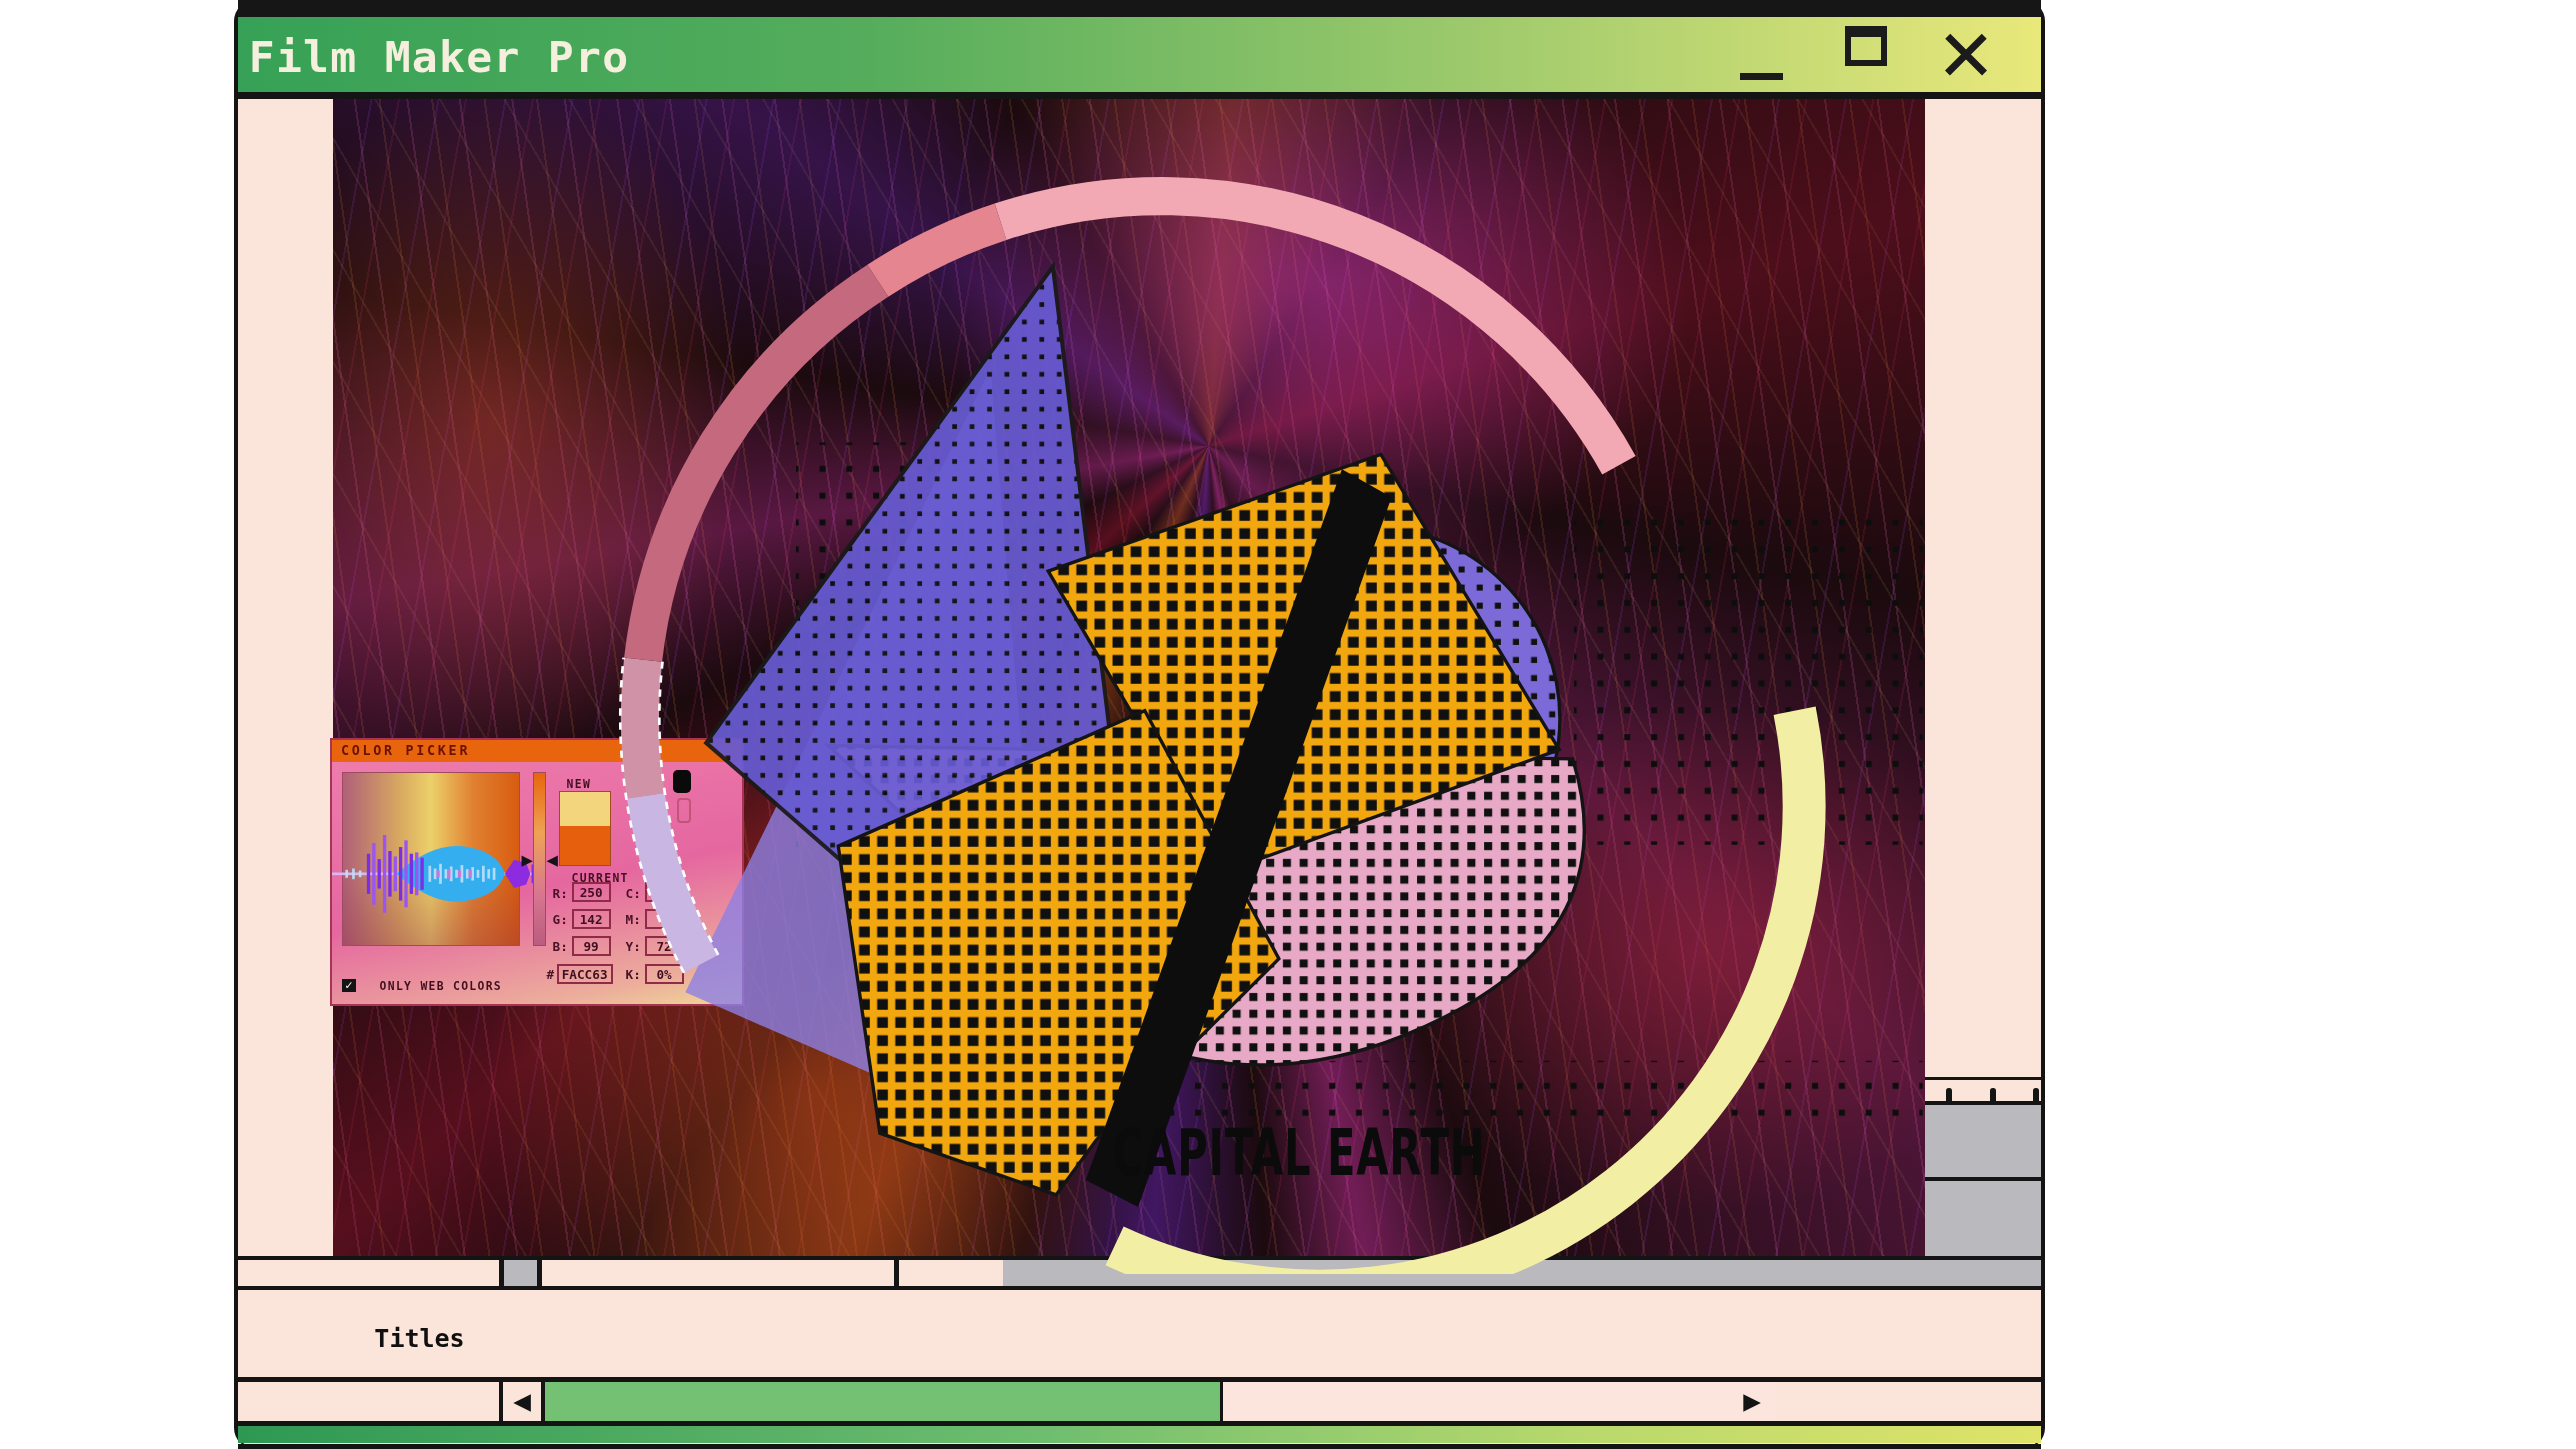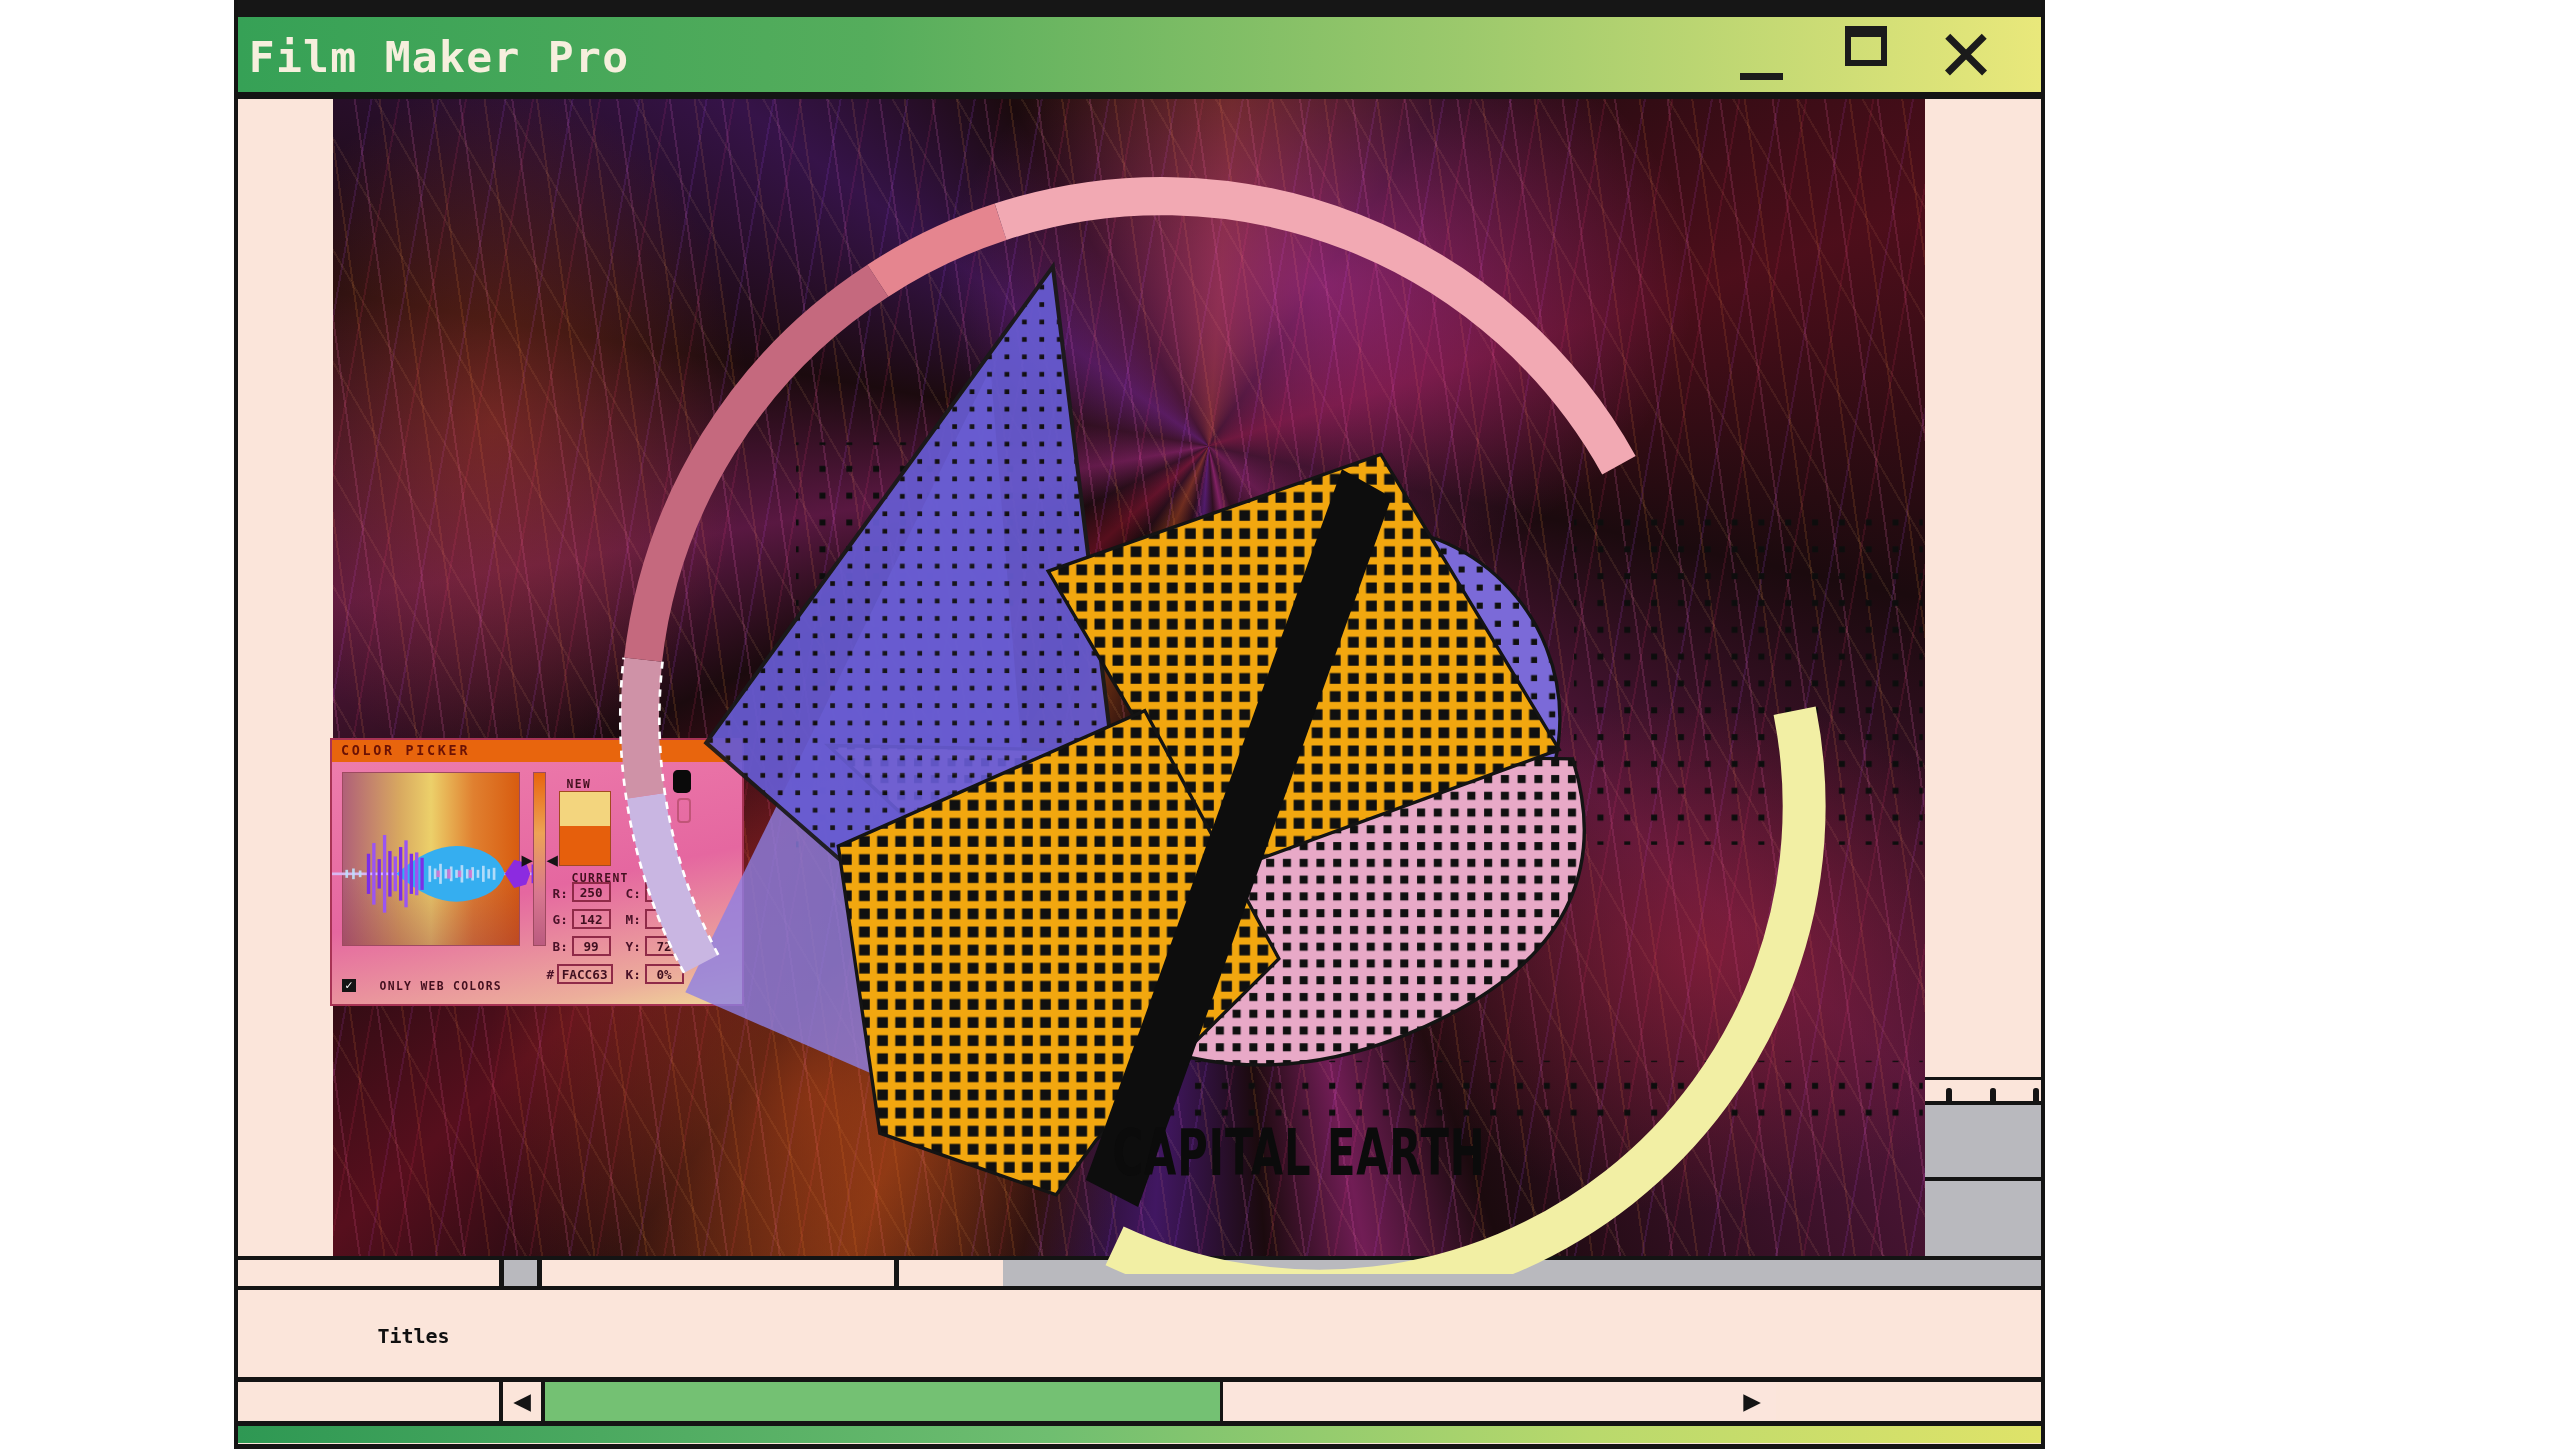--- a/index.html
+++ b/index.html
@@ -1,18 +1,18 @@
 <!DOCTYPE html>
 <html style="font-size:10.7px"><head>
 <meta charset="utf-8">
 <style>
   html,body{margin:0;padding:0;background:#ffffff;font-family:"DejaVu Sans",sans-serif;}
   #stage{position:relative;width:2576px;height:1449px;background:#ffffff;overflow:hidden;}
   #app{position:absolute;left:234px;top:0;width:1811px;height:1449px;background:#fbe5da;
-       border-left:4.7px solid #141414;border-right:4.7px solid #141414;box-sizing:border-box;}
+       border-left:4.7px solid #141414;border-right:4.7px solid #141414;box-sizing:border-box;border-radius:21px;}
   .abs{position:absolute;}
   
   #topblack{left:0;top:0;width:100%;height:17px;background:#161616;}
   #titlebar{left:0;top:17px;width:100%;height:75px;
     background:linear-gradient(90deg,#36a156 0%,#55ad5c 35%,#9cc96c 68%,#e9e87b 100%);}
   #titletext{left:10.7px;top:14.8px;font-family:"DejaVu Sans Mono",monospace;font-weight:bold;
     font-size:43px;letter-spacing:1.3px;color:#f6efdd;}
   #btn-min{left:1497px;top:0;width:54px;height:75px;cursor:pointer;}
   #btn-min .bar{position:absolute;left:5.4px;top:56px;width:43px;height:7.4px;background:#1b1b1b;}
   #btn-max{left:1602px;top:0;width:54px;height:75px;cursor:pointer;}
@@ -78,22 +78,22 @@
   .tick{position:absolute;bottom:0;width:6px;height:12.7px;background:#141414;border-radius:2.7px 2.7px 0 0;}
   #grayA{left:1686px;top:1105px;width:117px;height:76px;border-bottom:4.7px solid #141414;box-sizing:border-box;}
   #grayB{left:1686px;top:1181px;width:117px;height:75px;}
   
   #row1{left:0;top:1256px;width:100%;height:34px;background:#fbe5da;
     border-top:4.7px solid #141414;border-bottom:4.7px solid #141414;box-sizing:border-box;}
   #row1 .vline{position:absolute;top:0;height:100%;width:4.7px;background:#141414;}
   #row1 .cell{position:absolute;top:0;height:100%;}
   #row2{left:0;top:1290px;width:100%;height:92px;background:#fbe5da;
     border-bottom:5.4px solid #141414;box-sizing:border-box;}
-  #titles-label{left:95px;top:34px;width:161px;text-align:center;
-    font-family:"DejaVu Sans Mono",monospace;font-weight:bold;font-size:20px;color:#101010;}
+  #titles-label{left:101px;top:34px;width:161px;text-align:center;
+    font-family:"DejaVu Sans Mono",monospace;font-weight:bold;font-size:25px;color:#101010;}
   #track{left:261px;top:0;width:1542px;height:87px;background:#b9b9be;
     border-left:4.7px solid #141414;box-sizing:border-box;overflow:hidden;}
   #clip-title{position:absolute;left:94px;top:-8px;font-weight:bold;font-size:83px;
     letter-spacing:2px;color:#2b463c;transform:scaleX(0.70);transform-origin:left center;
     font-family:"DejaVu Sans",sans-serif;white-space:nowrap;}
   #track .divider{position:absolute;left:399px;top:0;width:7.4px;height:100%;background:#141414;}
   
   #row3{left:0;top:1382px;width:100%;height:44px;background:#fbe5da;
     border-bottom:5.4px solid #141414;box-sizing:border-box;}
   #sb{position:absolute;left:261px;top:0;width:1274px;height:39px;border-left:4.7px solid #141414;box-sizing:border-box;}

